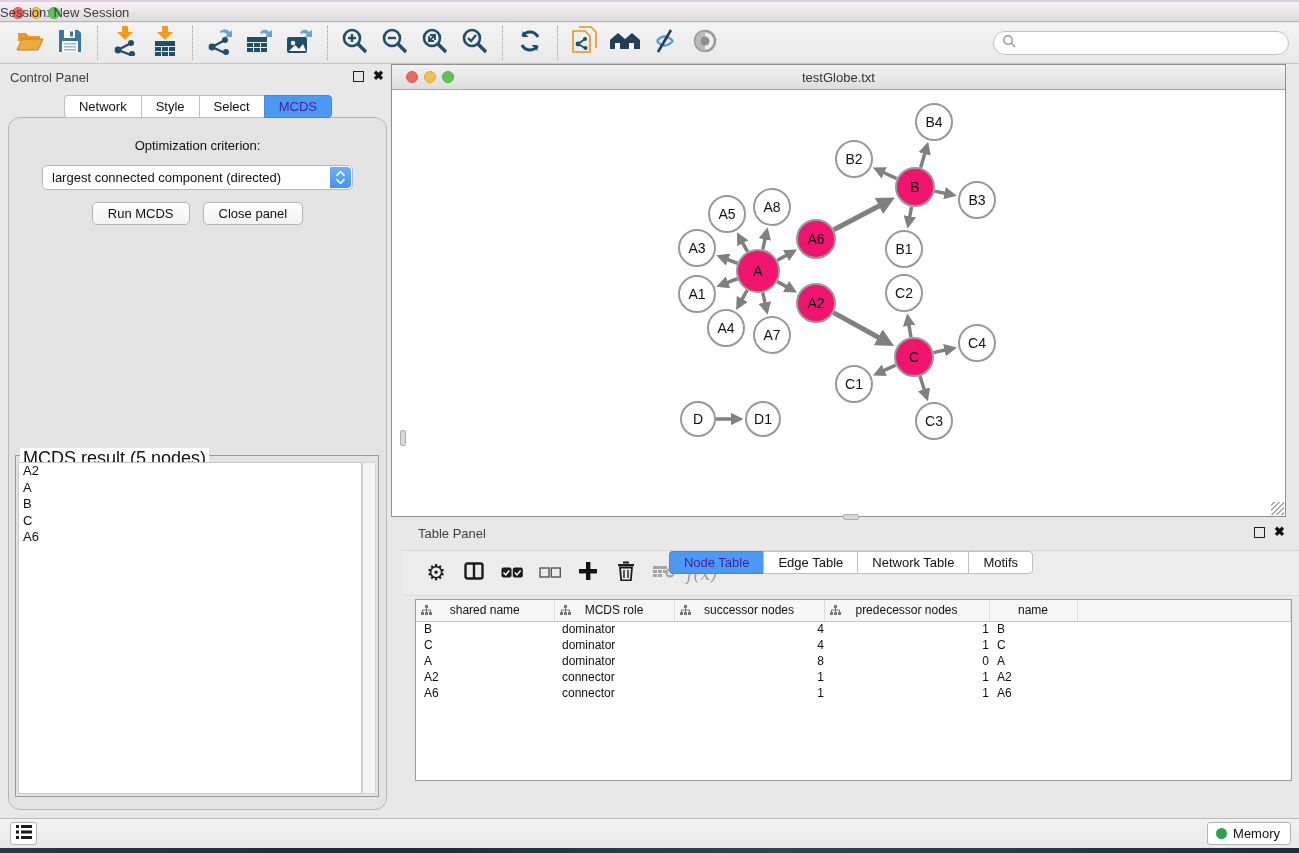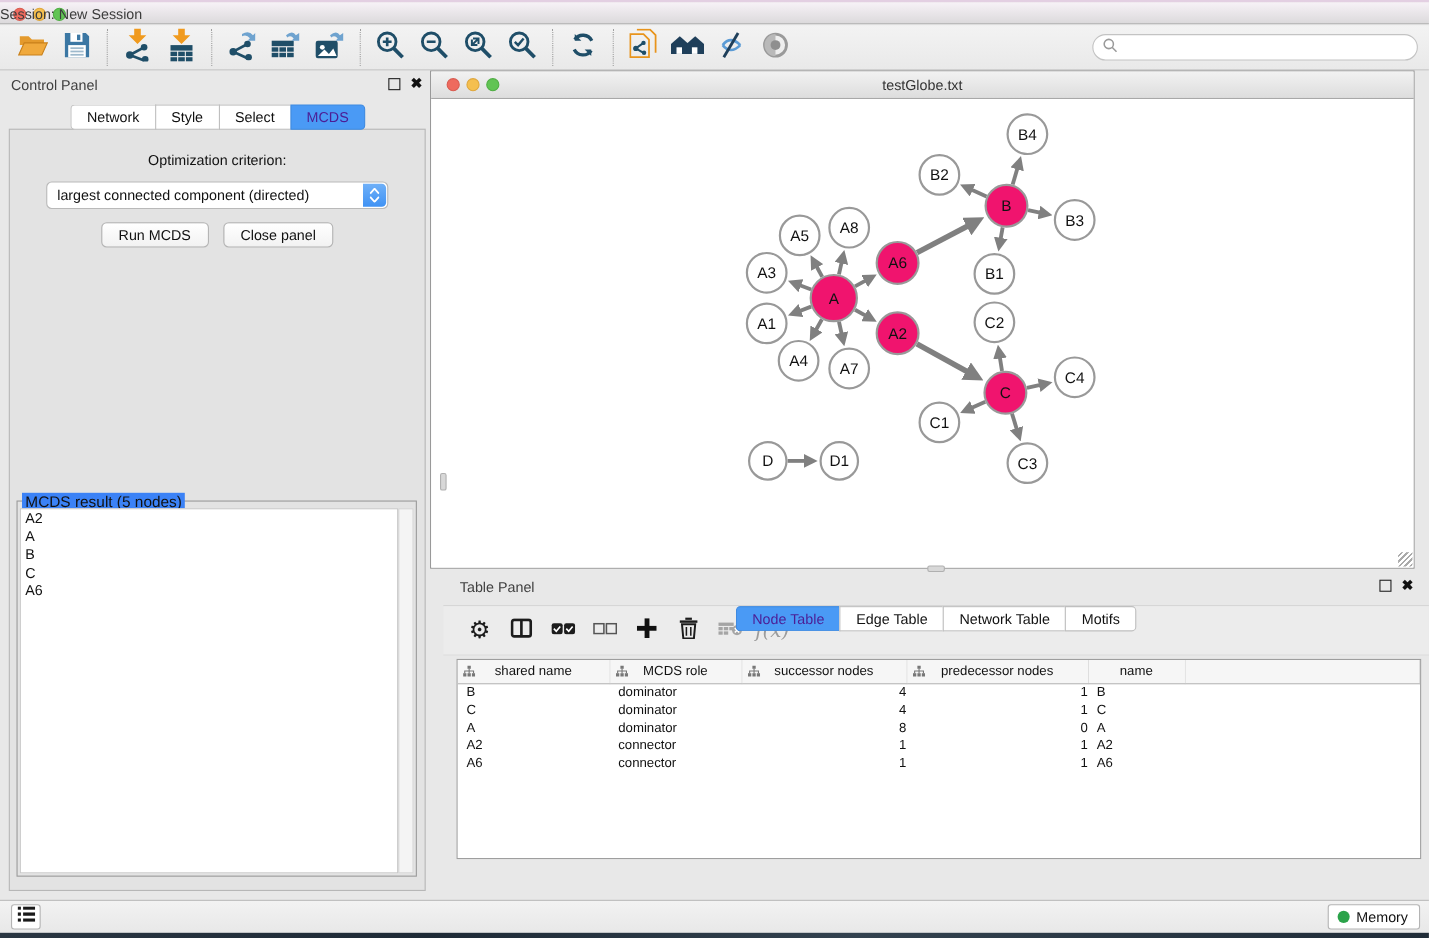--- a/index.html
+++ b/index.html
@@ -44,21 +44,21 @@
   .tabs-row { position:absolute; top:31px; left:0; right:0; display:flex; justify-content:center; z-index:2; }
   .tab {
     height:23px; padding:0 14px; font-size:13px; line-height:22px; background:#fff;
     border:1px solid #bfbfbf; border-right:none; color:#111;
   }
   .tab:first-child { border-radius:4px 0 0 4px; }
   .tab:last-child  { border-right:1px solid #bfbfbf; border-radius:0 4px 4px 0; }
   .tab.active { background:#4a9af5; border-color:#3f8ae0; color:#4c1d95; }
   .cp-body {
     position:absolute; top:53px; left:8px; right:9px; bottom:8px;
-    background:#e3e3e3; border:1px solid #b7b7b7; border-radius:0;
+    background:#e3e3e3; border:1px solid #b7b7b7; border-radius:12px;
   }
   .opt-label { margin-top:20px; text-align:center; font-size:13px; color:#111; }
   .dropdown {
     position:relative; margin:12px 33px 0 33px; height:25px; background:#fff;
     border:1px solid #b9b9b9; border-radius:5px; font-size:13px;
     display:flex; align-items:center; padding-left:9px; color:#111;
   }
   .dd-spin {
     position:absolute; right:1px; top:1px; bottom:1px; width:21px;
     background:linear-gradient(#6fb0f8,#3f92f4); border-radius:0 4px 4px 0;
@@ -67,21 +67,21 @@
   .dd-spin svg { display:block; }
   .btn-row { display:flex; justify-content:center; gap:13px; margin-top:12px; }
   .push-btn {
     height:23px; padding:0 15px; background:linear-gradient(#ffffff,#f2f2f2);
     border:1px solid #b5b5b5; border-radius:5px; font-size:13px; color:#111; line-height:21px;
   }
   .result-group {
     position:absolute; left:6px; right:7px; top:337px; bottom:12px;
     border:1px solid #9a9a9a; margin:0; padding:0;
   }
-  .result-legend { position:absolute; top:-8px; left:4px; background:#3b82f6; padding:0 3px; font-size:14px; color:#111; }
+  .result-legend { position:absolute; top:-8px; left:4px; background:#ffffff; padding:0 3px; font-size:18px; color:#111; }
   .result-list {
     position:absolute; left:2px; right:16px; top:6px; bottom:2px;
     background:#fff; border:1px solid #c9c9c9; overflow:hidden;
   }
   .result-scroll {
     position:absolute; right:2px; top:6px; bottom:2px; width:14px;
     background:#f4f4f4; border:1px solid #d4d4d4;
   }
   .result-item { font-size:13px; line-height:16.5px; padding-left:4px; color:#111; }
   

